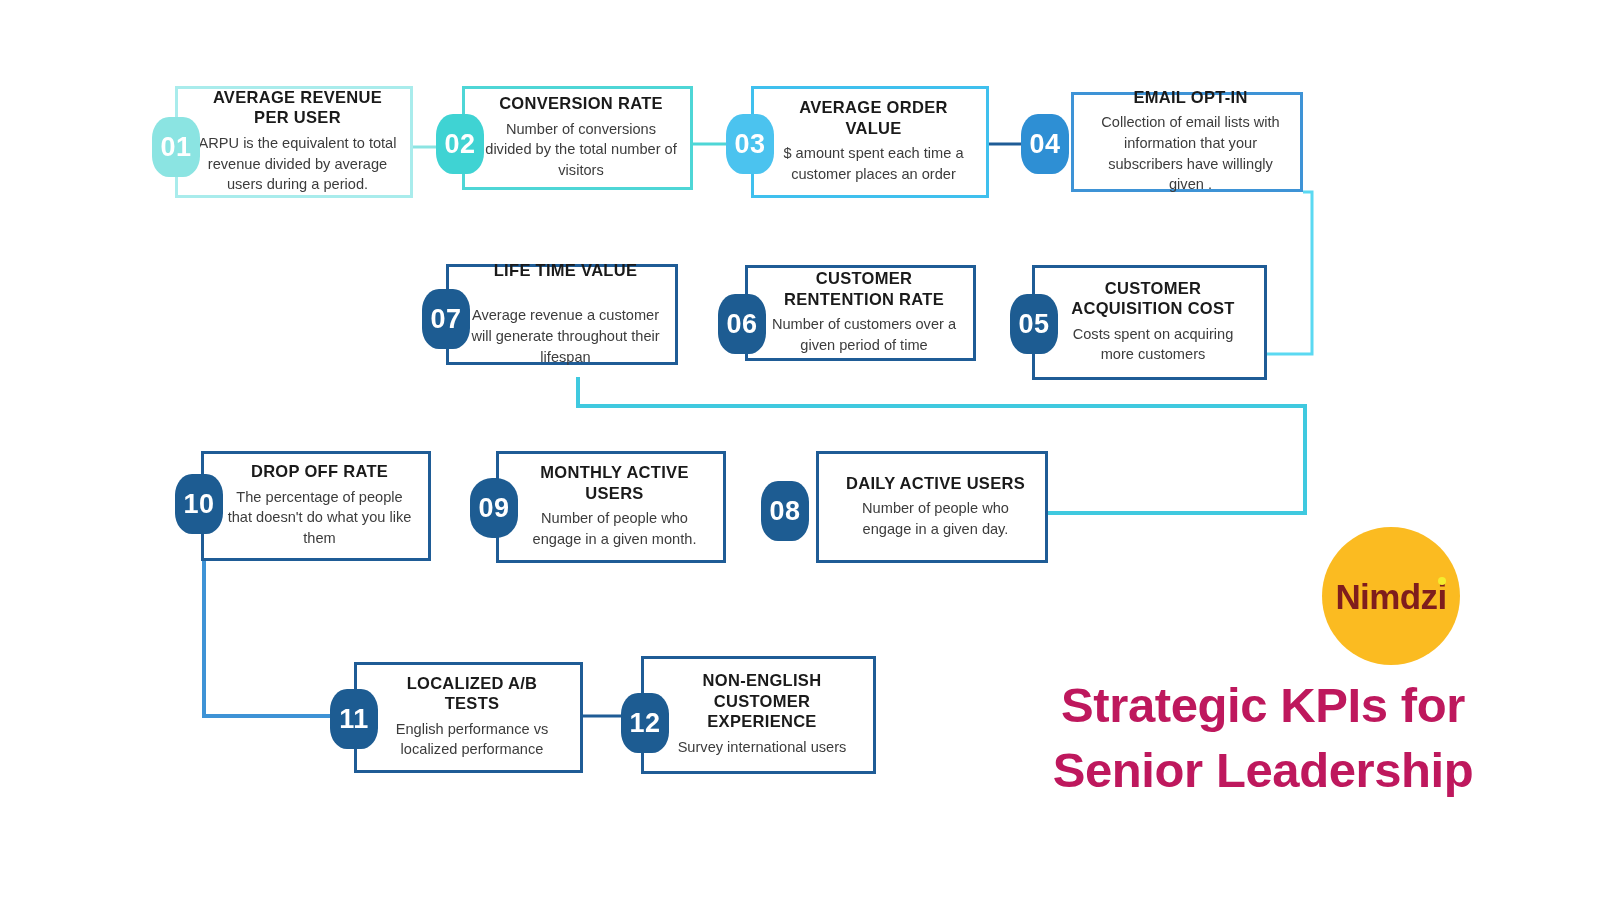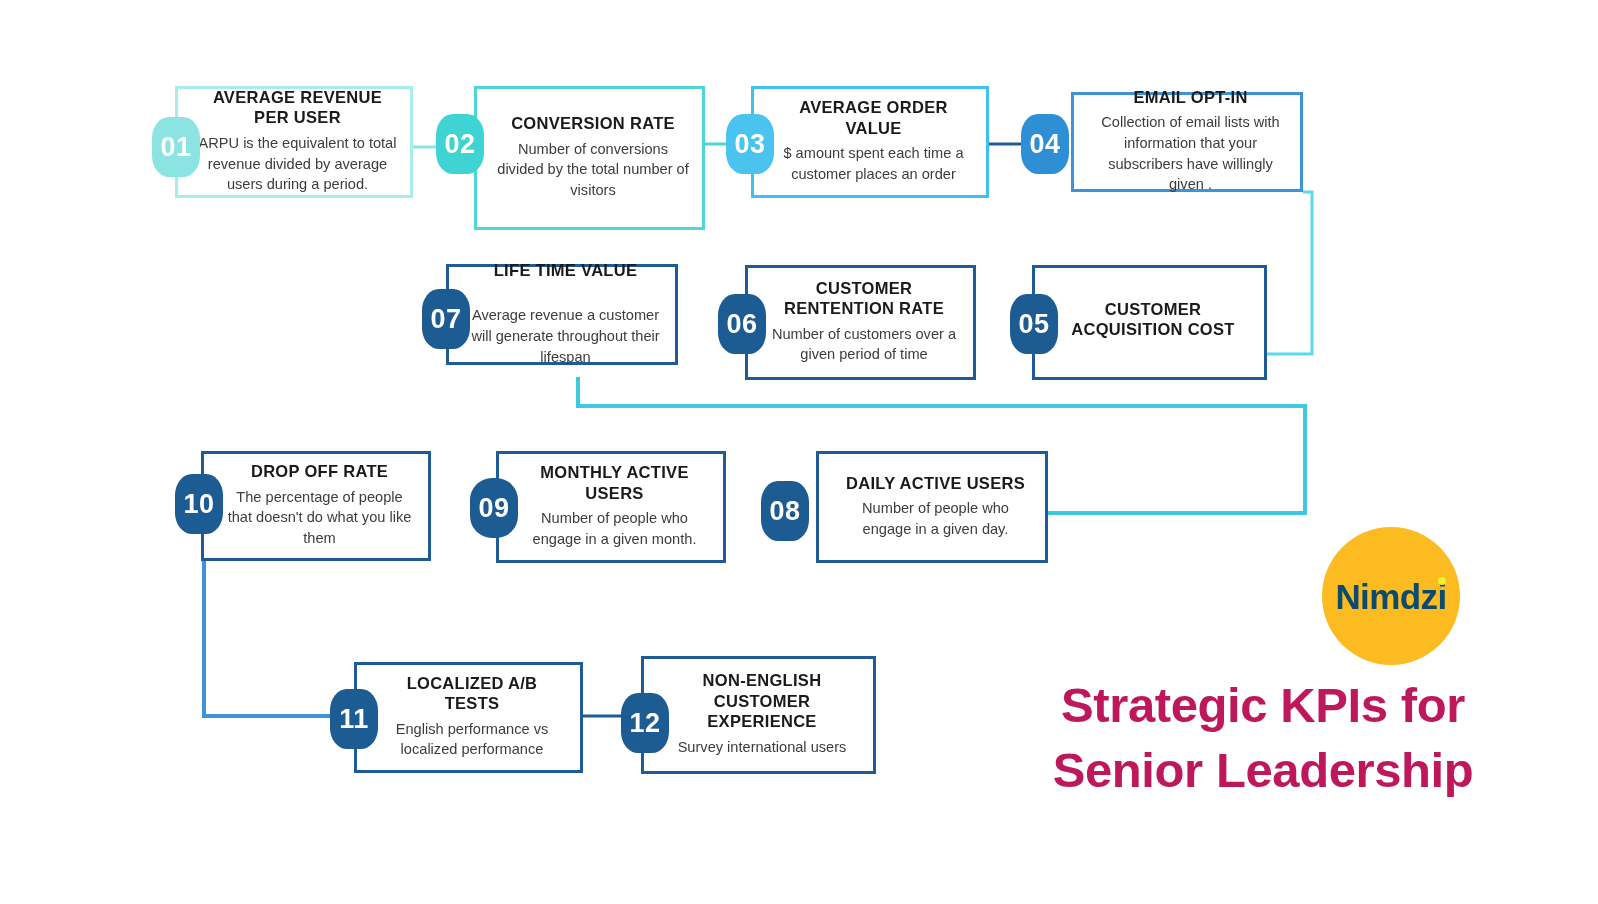--- a/index.html
+++ b/index.html
@@ -75,21 +75,21 @@
     width:138px;height:138px;
     border-radius:50%;
     background:#FBBB21;
     display:flex;align-items:center;justify-content:center;
     z-index:4;
   }
   #logo .wordmark{
     position:relative;
     font-weight:bold;
     font-size:35px;
-    color:#0c4a6e;
+    color:#7f1d1d;
     letter-spacing:-.6px;
     line-height:1;
   }
   #logo .dot{
     position:absolute;
     width:8px;height:8px;
     border-radius:50%;
     background:#F5EC2E;
     right:1px;top:-2px;
   }
@@ -125,40 +125,41 @@
       <path d="M 201 505 L 204 505 L 204 716 L 330 716" stroke="#3E93D6" stroke-width="4" fill="none" stroke-linecap="butt" stroke-linejoin="miter"></path>
       <path d="M 583 716 L 621 716" stroke="#1F5C96" stroke-width="3" fill="none" stroke-linecap="butt" stroke-linejoin="miter"></path>
     </svg>
 
   <div id="cards-layer">
       <div class="card tcy" style="left: 175px; top: 86px; width: 238px; height: 112px;">
         <div class="ttl">AVERAGE REVENUE PER USER</div>
         <div class="desc">ARPU is the equivalent to total revenue divided by average users during a period.</div>
       </div>
       <div class="badge b-tcy" style="left: 152px; top: 117px;">01</div>
-      <div class="card tq" style="left: 474px; top: 86px; width: 231px; height: 144px;">
+      <div class="card tq" style="left: 462px; top: 86px; width: 231px; height: 104px;">
         <div class="ttl">CONVERSION RATE</div>
         <div class="desc">Number of conversions divided by the total number of visitors</div>
       </div>
       <div class="badge b-tq" style="left: 436px; top: 114px;">02</div>
       <div class="card sky" style="left: 751px; top: 86px; width: 238px; height: 112px;">
         <div class="ttl">AVERAGE ORDER VALUE</div>
         <div class="desc">$ amount spent each time a customer places an order</div>
       </div>
       <div class="badge b-sky" style="left: 726px; top: 114px;">03</div>
       <div class="card bl" style="left: 1071px; top: 92px; width: 232px; height: 100px;">
         <div class="ttl">EMAIL OPT-IN</div>
         <div class="desc">Collection of email lists with information that your subscribers have willingly given .</div>
       </div>
       <div class="badge b-bl" style="left: 1021px; top: 114px;">04</div>
       <div class="card nv" style="left: 1032px; top: 265px; width: 235px; height: 115px;">
         <div class="ttl">CUSTOMER ACQUISITION COST</div>
+        <div class="desc">Costs spent on acquiring more customers</div>
       </div>
       <div class="badge b-nv" style="left: 1010px; top: 294px;">05</div>
-      <div class="card nv" style="left: 745px; top: 265px; width: 231px; height: 115px;">
+      <div class="card nv" style="left: 745px; top: 265px; width: 231px; height: 96px;">
         <div class="ttl">CUSTOMER RENTENTION RATE</div>
         <div class="desc">Number of customers  over a given period of time</div>
       </div>
       <div class="badge b-nv" style="left: 718px; top: 294px;">06</div>
       <div class="card nv" style="left: 446px; top: 264px; width: 232px; height: 101px; gap: 20px;">
         <div class="ttl">LIFE TIME VALUE</div>
         <div class="desc">Average revenue  a customer will generate throughout their lifespan</div>
       </div>
       <div class="badge b-nv" style="left: 422px; top: 289px;">07</div>
       <div class="card nv" style="left: 816px; top: 451px; width: 232px; height: 112px;">

